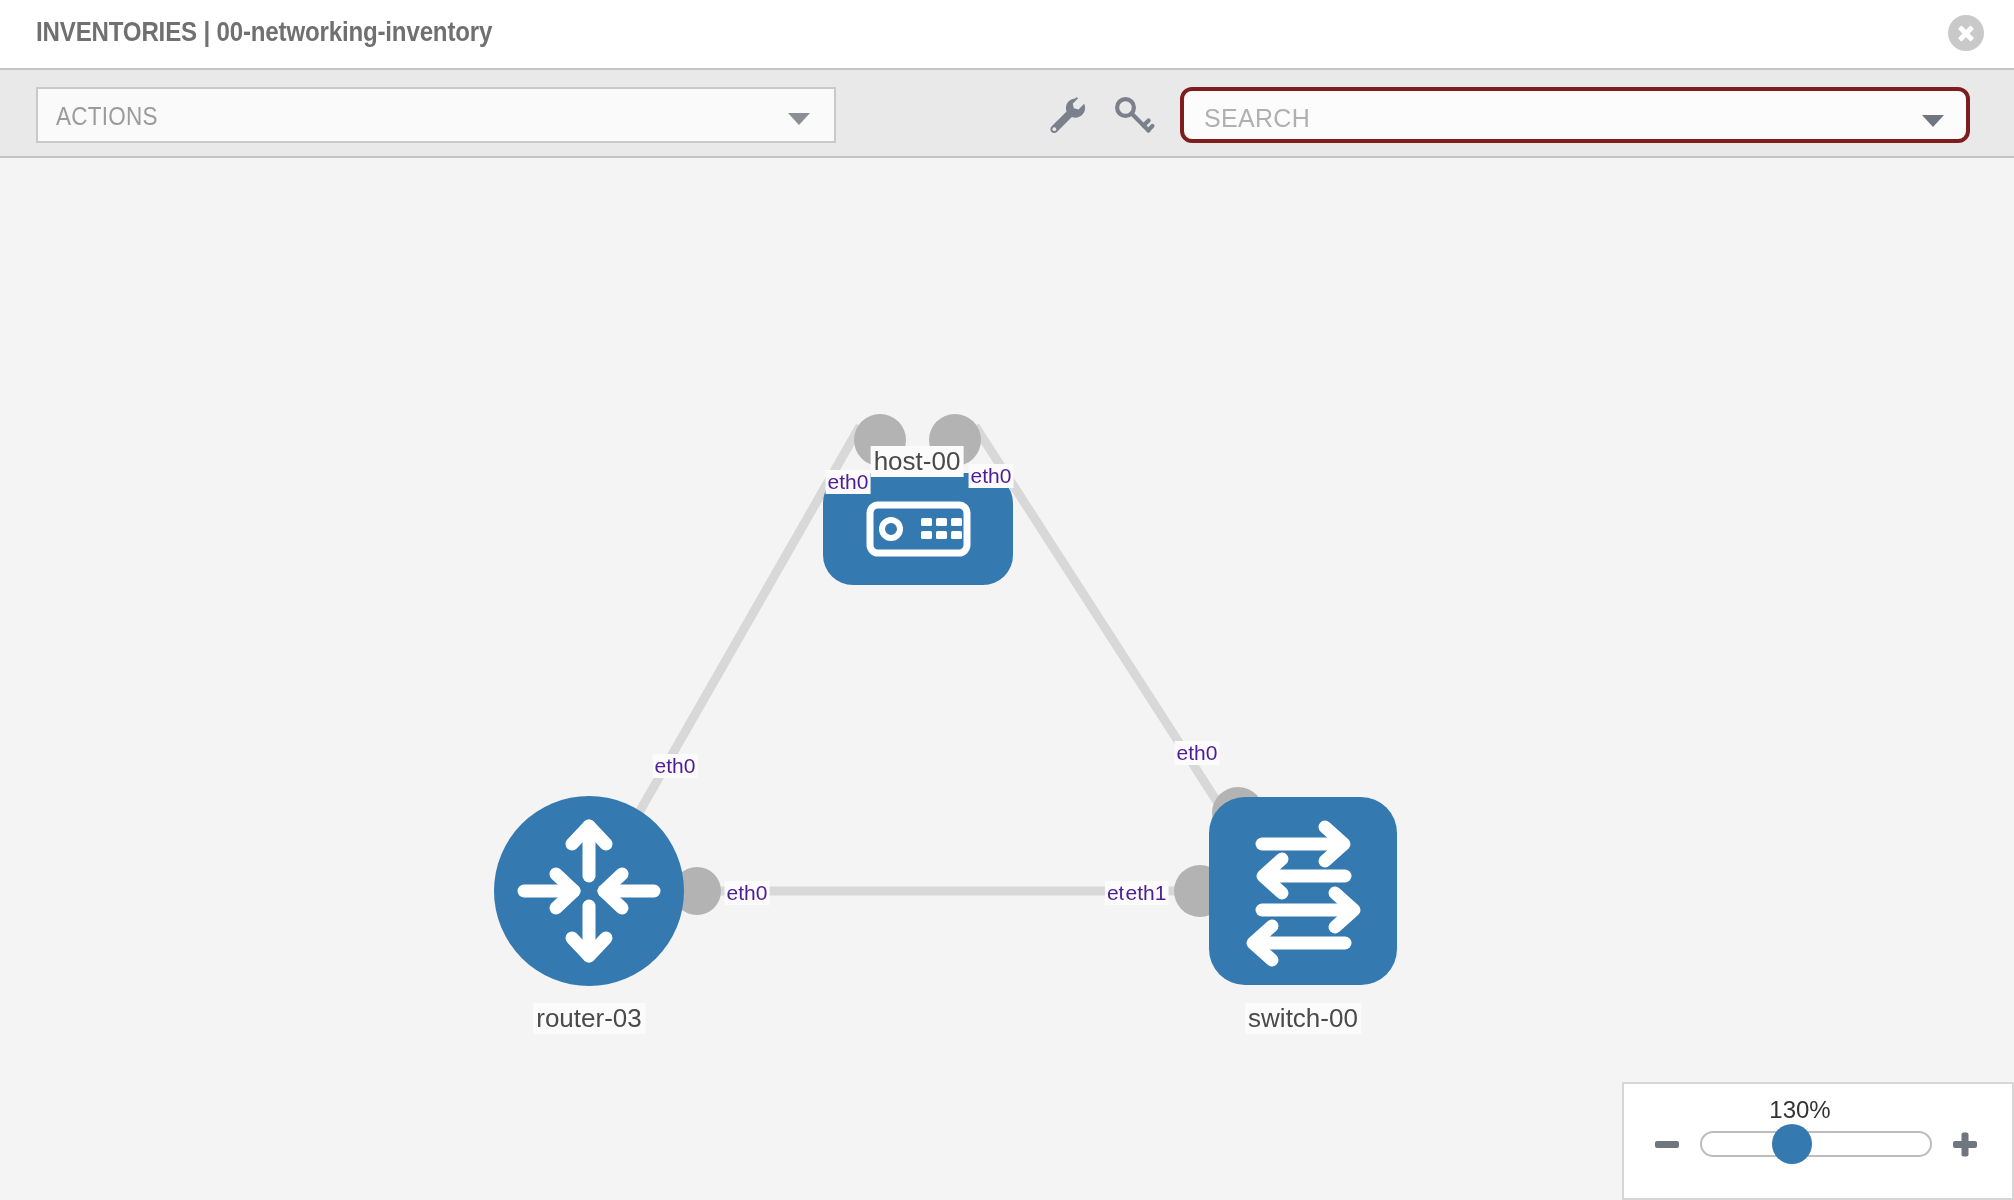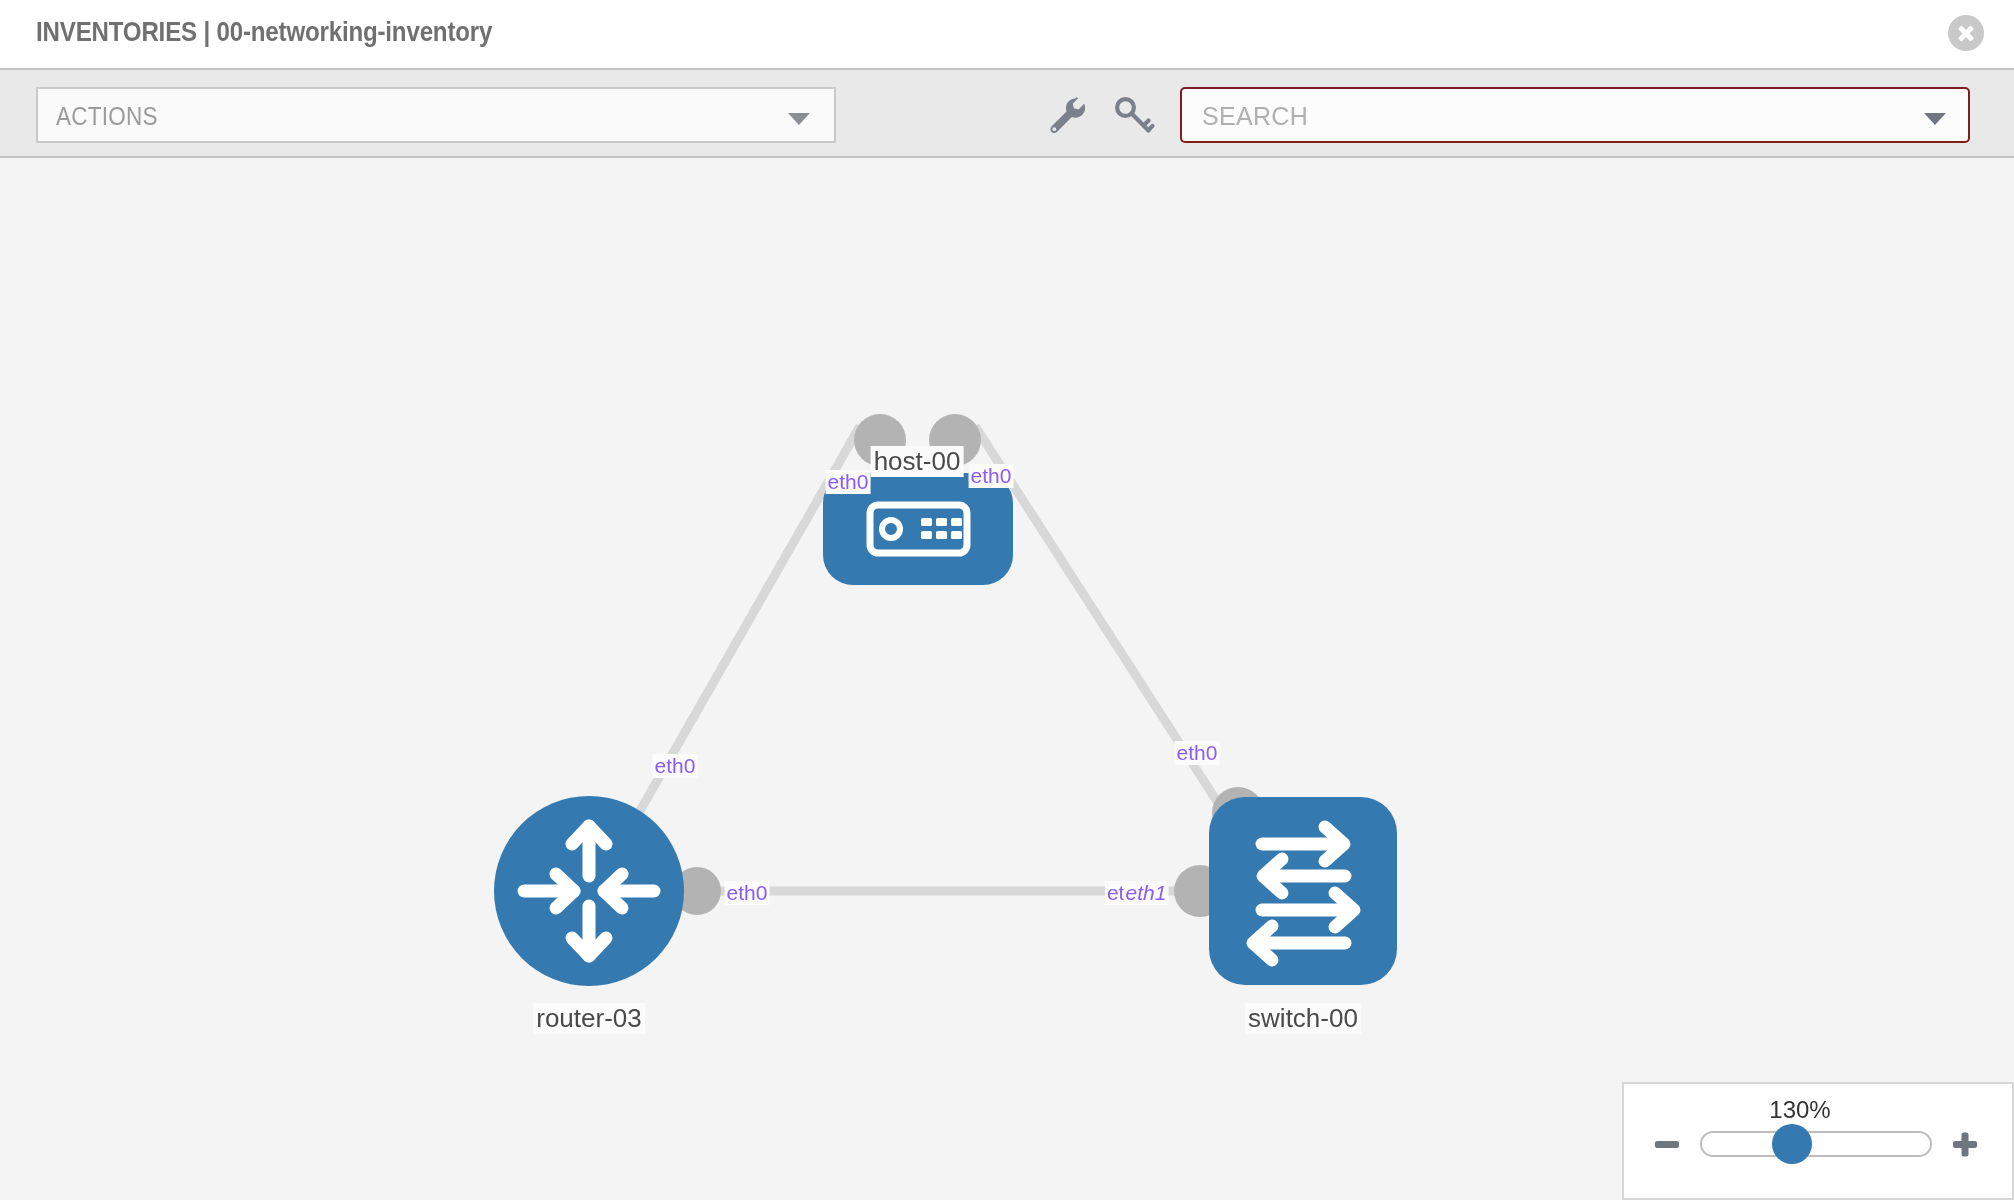--- a/index.html
+++ b/index.html
@@ -113,22 +113,22 @@
   .tool-icon.wrench { left: 1042px; }
   .tool-icon.key    { left: 1110px; }
 
   .search-box {
     position: absolute;
     left: 1180px;
     top: 17px;
     width: 790px;
     height: 56px;
     background: #fcfcfc;
-    border: 2px solid #7f1d1d;
-    border-radius: 5px;
+    border: 4px solid #7f1d1d;
+    border-radius: 12px;
     box-sizing: border-box;
     cursor: text;
   }
   .search-input {
     position: absolute;
     left: 18px;
     top: 0;
     width: 700px;
     height: 52px;
     border: none;
@@ -174,21 +174,21 @@
     font-size: 26px;
     color: #4a4a4a;
     background: #fbfbfb;
     padding: 0 3px;
     white-space: nowrap;
     transform: translateX(-50%);
   }
   .iface-label {
     position: absolute;
     font-size: 21px;
-    color: #8b5cf6;
+    color: #4c1d95;
     background: #fbfbfb;
     padding: 0 2px;
     white-space: nowrap;
     transform: translateX(-50%);
   }
 
   
   .zoom-panel {
     position: absolute;
     left: 1622px;
@@ -375,21 +375,21 @@
   <div class="node-label" style="left:917px; top:288px;">host-00</div>
 
   <div class="iface-label" style="left:675px; top:596px;">eth0</div>
 
   <div class="iface-label" style="left:1197px; top:583px;">eth0</div>
 
   <div class="iface-label" style="left:747px; top:723px;">eth0</div>
 
   <div class="iface-label" style="left:1118px; top:723px;">etl</div>
 
-  <div class="iface-label" style="left:1146px; top:723px;font-style:italic;">eth1</div>
+  <div class="iface-label" style="left:1146px; top:723px;">eth1</div>
 
   <div class="node-label" style="left:589px; top:845px;">router-03</div>
 
   <div class="node-label" style="left:1303px; top:845px;">switch-00</div>
 </div>
 
 <div class="zoom-panel">
   <div class="zoom-value">130%</div>
   <div class="zoom-minus"></div>
   <div class="zoom-track"></div>

